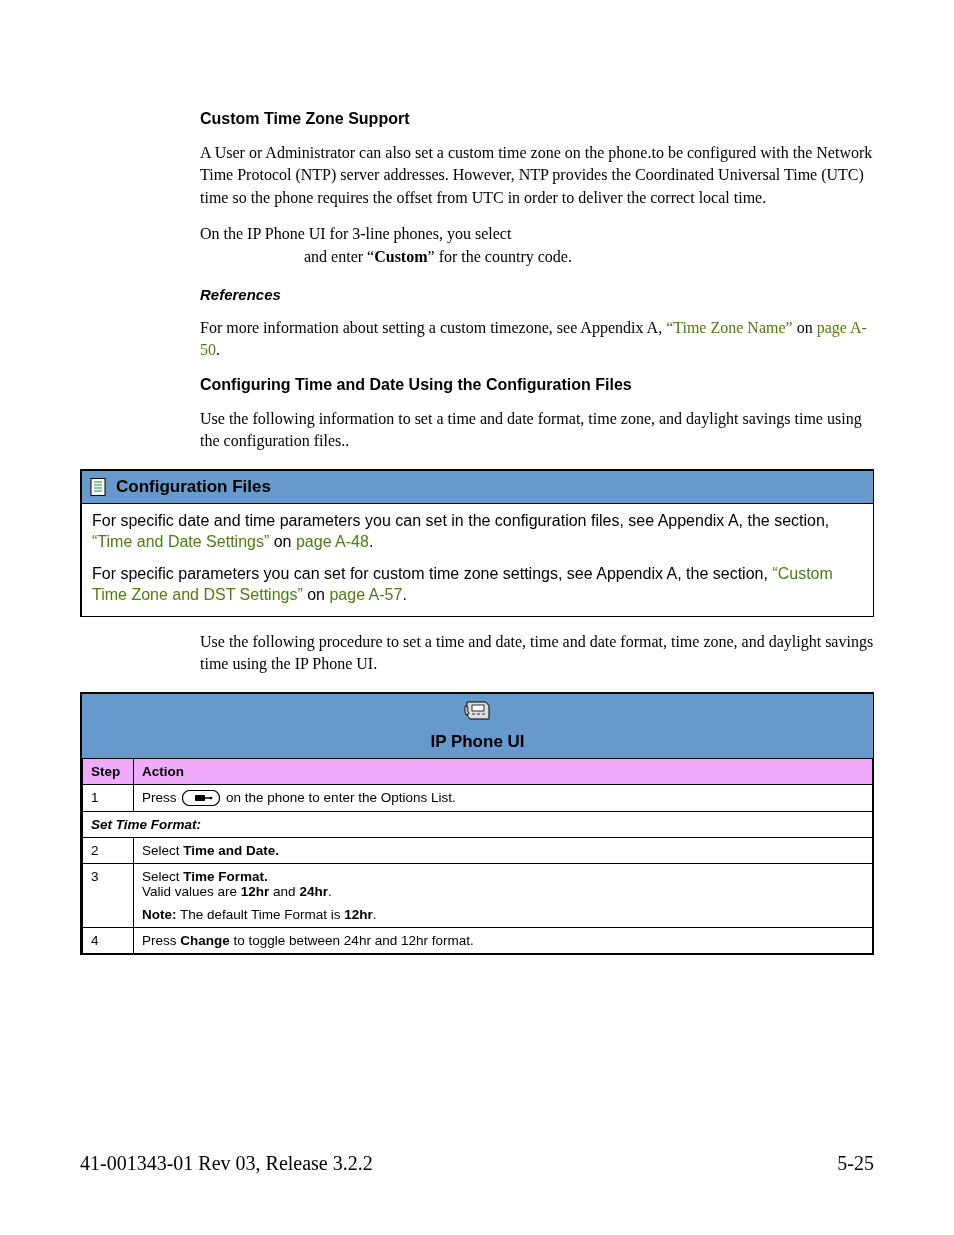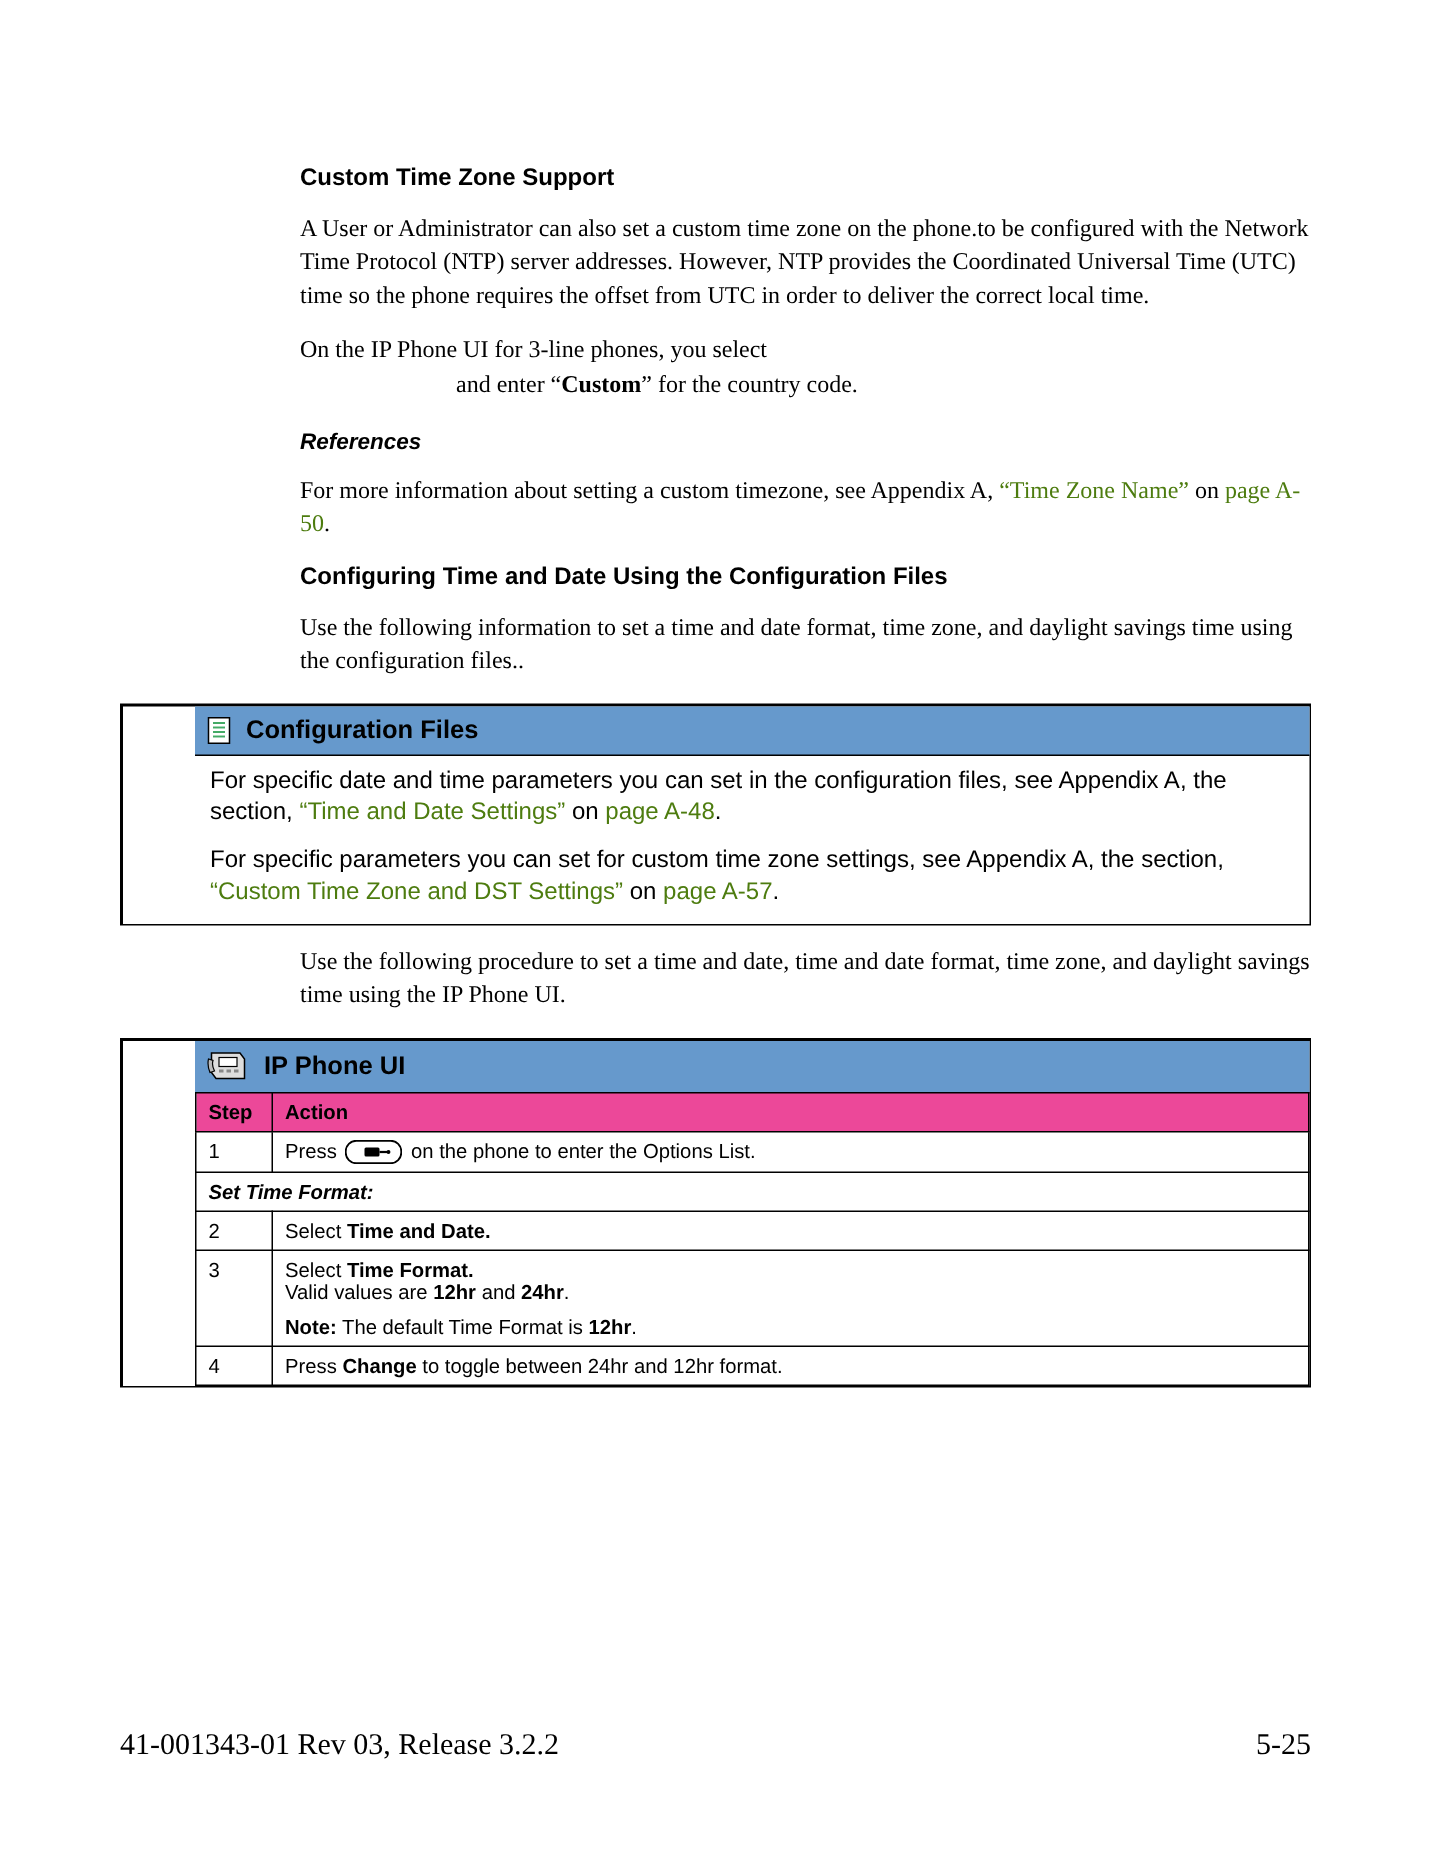--- a/index.html
+++ b/index.html
@@ -39,21 +39,20 @@
   }
   .bold { font-weight: bold; }
   .link { color: #4d7c0f; text-align: right; }
 
   
   .box-outer {
     margin: 16px 0 14px 0;
     border: 1px solid #000;
     border-top-width: 2px;
     border-left-width: 2px;
-    padding-left: 48px;
   }
   .box-header {
     background: #6699cc;
     padding: 6px 8px 6px 8px;
     border-bottom: 1px solid #000;
     display: flex;
     align-items: center;
     gap: 10px;
   }
   .box-header-title {
@@ -98,34 +97,34 @@
     font-size: 13.5px;
   }
   table.steps th, table.steps td {
     border: 1px solid #000;
     padding: 5px 8px;
     text-align: left;
     vertical-align: top;
   }
   table.steps th {
     font-weight: bold;
-    background: #ec4899;
+    background: #f0abfc;
   }
   table.steps td.stepnum {
     width: 34px;
   }
   tr.section-row td {
     font-weight: bold;
     font-style: italic;
   }
   table.steps td p { margin: 0 0 8px 0; }
   table.steps td p:last-child { margin-bottom: 0; }
 
   
-  .ipphone .box-header { border-bottom: none; }
+  .ipphone .box-header { border-bottom: none; flex-direction: column; }
   .ipphone table.steps {
     border-top: 1px solid #000;
   }
 
   
   .footer {
     position: absolute;
     left: 80px;
     right: 80px;
     bottom: 60px;

